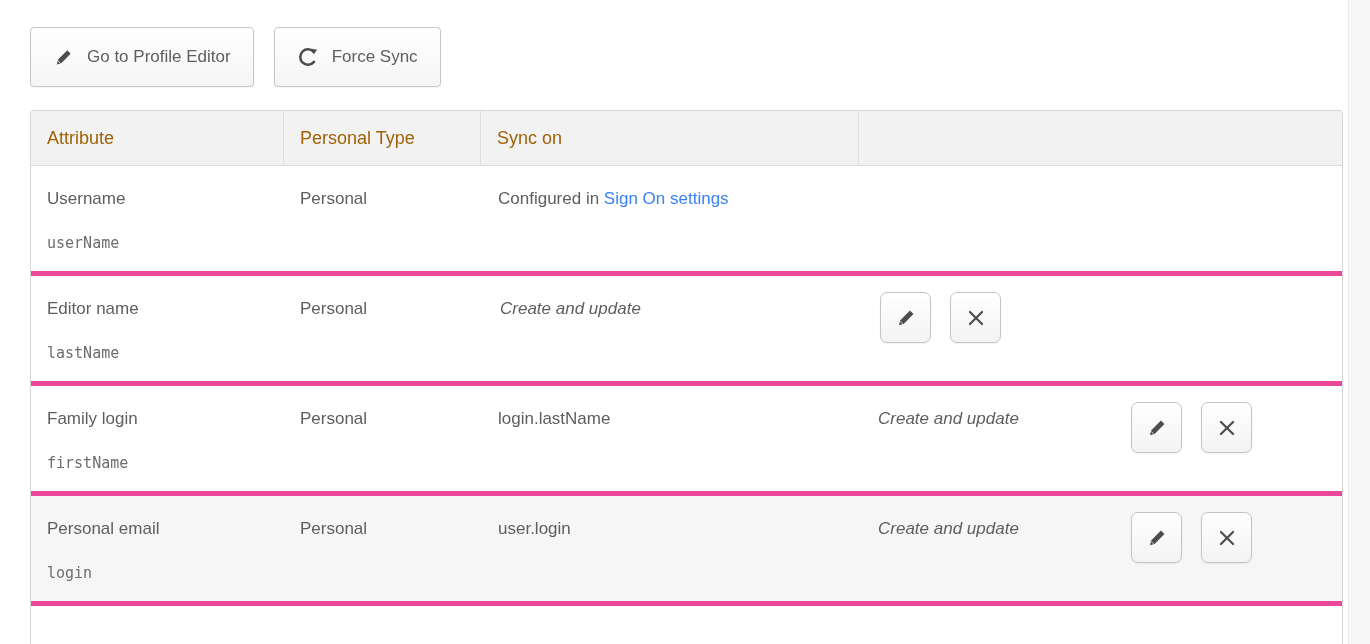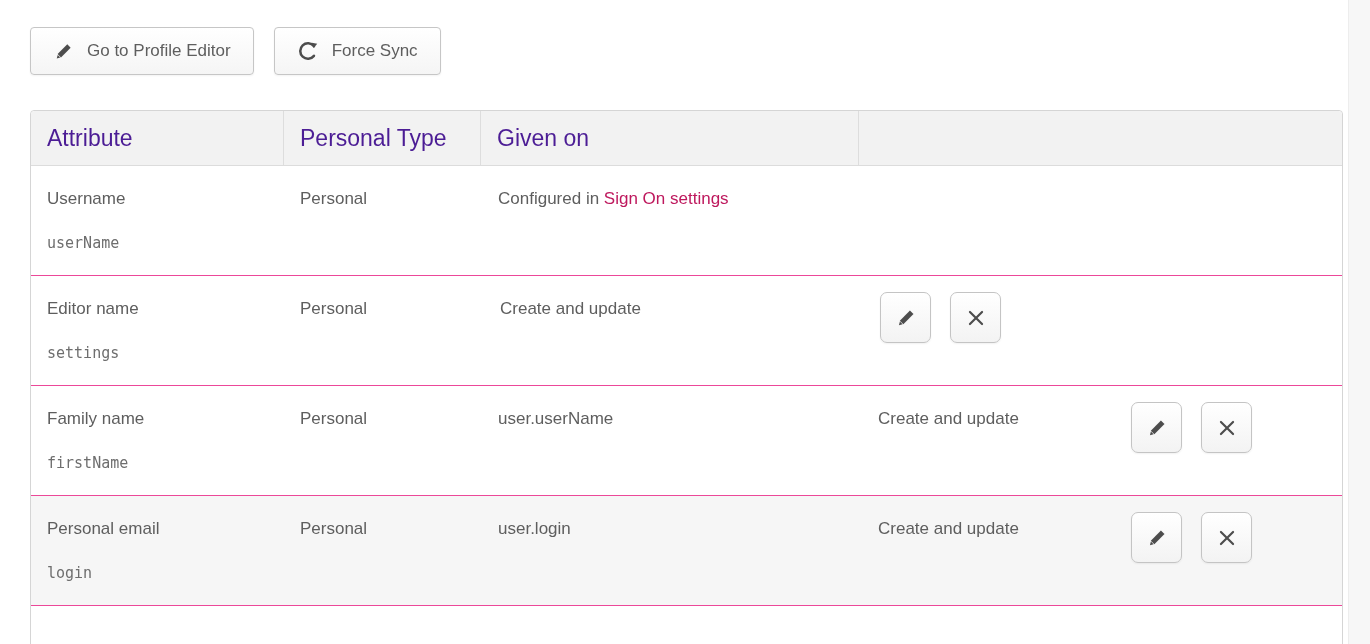--- a/index.html
+++ b/index.html
@@ -19,21 +19,21 @@
     border-left: 1px solid #ededed;
   }
 
   
   .toolbar {
     position: absolute; top: 27px; left: 30px;
     display: flex; gap: 20px;
   }
   .tb-btn {
     display: inline-flex; align-items: center; gap: 13px;
-    height: 48px; padding: 0 22px;
+    height: 60px; padding: 0 22px;
     background: linear-gradient(#ffffff, #f5f5f5);
     border: 1px solid #c6c6c6; border-radius: 4px;
     font-family: "Liberation Sans", sans-serif;
     font-size: 17px; color: #5e5e5e;
     box-shadow: 0 1px 2px rgba(0,0,0,0.05);
     cursor: pointer;
   }
   .tb-btn svg { display: block; }
 
   
@@ -50,37 +50,37 @@
   }
   .thead {
     background: #f2f2f2;
     height: 55px;
     border-radius: 4px 4px 0 0;
     border-bottom: 1px solid #dcdcdc;
   }
   .th {
     display: flex; align-items: center;
     padding-left: 16px;
-    font-size: 23px; color: #4c1d95;
+    font-size: 18px; color: #a16207;
     border-right: 1px solid #dddddd;
   }
   .th:last-child { border-right: none; }
 
-  .row { height: 110px; border-bottom: 1px solid #ec4899; background: #ffffff; }
+  .row { height: 110px; border-bottom: 5px solid #ec4899; background: #ffffff; }
   .row.highlight { background: #f6f6f6; }
 
   .cell { padding: 22px 10px 0 16px; font-size: 17px; color: #5e5e5e; line-height: 22px; }
   .cell.value  { padding-left: 17px; }
-  .cell.apply  { padding-left: 19px; }
+  .cell.apply  { padding-left: 19px; font-style: italic; }
   .attr-name {
     margin-top: 22px;
     font-family: "DejaVu Sans Mono", monospace;
     font-size: 15px; color: #6e6e6e;
   }
-  .link { color: #be185d; text-decoration: none; cursor: pointer; margin-top: 24px; }
+  .link { color: #3b82f6; text-decoration: none; cursor: pointer; margin-top: 24px; }
 
   .actions { display: flex; gap: 19px; padding: 16px 0 0 21px; }
   .icon-btn {
     width: 51px; height: 51px;
     display: flex; align-items: center; justify-content: center;
     background: linear-gradient(#ffffff, #f3f3f3);
     border: 1px solid #c4c4c4; border-radius: 7px;
     box-shadow: 0 1px 2px rgba(0,0,0,0.06);
     cursor: pointer;
   }
@@ -112,41 +112,41 @@
     </span>
     <span>Force Sync</span>
   </button>
 </div>
 
 <div class="attr-table">
 
   <div class="thead grid-cols">
     <div class="th">Attribute</div>
     <div class="th">Personal Type</div>
-    <div class="th">Given on</div>
+    <div class="th">Sync on</div>
     <div class="th"></div>
   </div>
 
   <div class="row grid-cols">
     <div class="cell">
       <div>Username</div>
       <div class="attr-name">userName</div>
     </div>
     <div class="cell">Personal</div>
     <div class="cell value">
       <span>Configured in </span><a class="link">Sign On settings</a>
     </div>
     <div class="cell apply"></div>
     <div class="actions"></div>
   </div>
 
   <div class="row grid-cols">
     <div class="cell">
       <div>Editor name</div>
-      <div class="attr-name">settings</div>
+      <div class="attr-name">lastName</div>
     </div>
     <div class="cell">Personal</div>
     <div class="cell apply">Create and update</div>
     <div class="actions">
       <button class="icon-btn">
         <span>
           <svg width="22" height="22" viewBox="0 0 20 20">
             <path d="M13.6 3.2l3.2 3.2-9.2 9.2-3.2-3.2z" fill="#4d4d4d"></path>
             <path d="M3.6 16.6l.85-3.35 2.5 2.5z" fill="#4d4d4d"></path>
           </svg>
@@ -157,25 +157,25 @@
           <svg width="22" height="22" viewBox="0 0 20 20">
             <path d="M4.5 4.5l11 11M15.5 4.5l-11 11" stroke="#4d4d4d" stroke-width="2" stroke-linecap="round"></path>
           </svg>
         </span>
       </button>
     </div>
   </div>
 
   <div class="row grid-cols">
     <div class="cell">
-      <div>Family name</div>
+      <div>Family login</div>
       <div class="attr-name">firstName</div>
     </div>
     <div class="cell">Personal</div>
-    <div class="cell value">user.userName</div>
+    <div class="cell value">login.lastName</div>
     <div class="cell apply">Create and update</div>
     <div class="actions">
       <button class="icon-btn">
         <span>
           <svg width="22" height="22" viewBox="0 0 20 20">
             <path d="M13.6 3.2l3.2 3.2-9.2 9.2-3.2-3.2z" fill="#4d4d4d"></path>
             <path d="M3.6 16.6l.85-3.35 2.5 2.5z" fill="#4d4d4d"></path>
           </svg>
         </span>
       </button>

